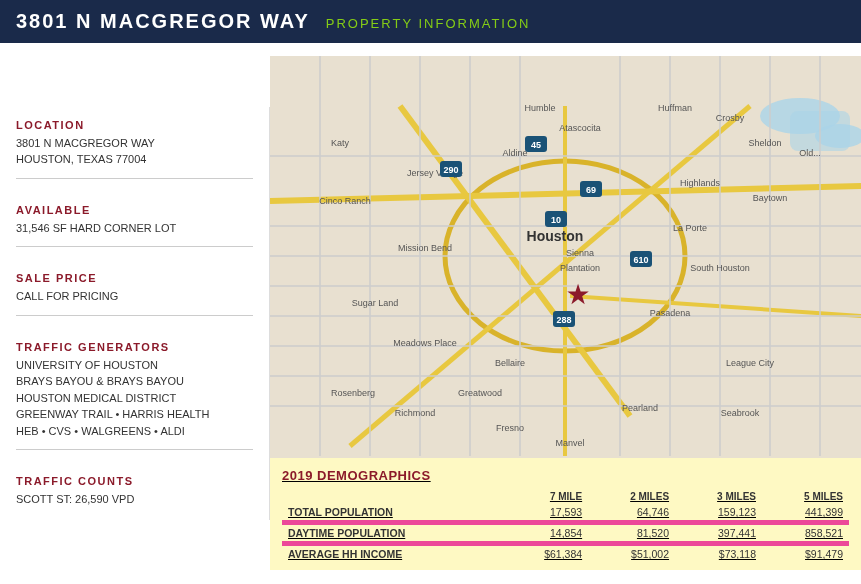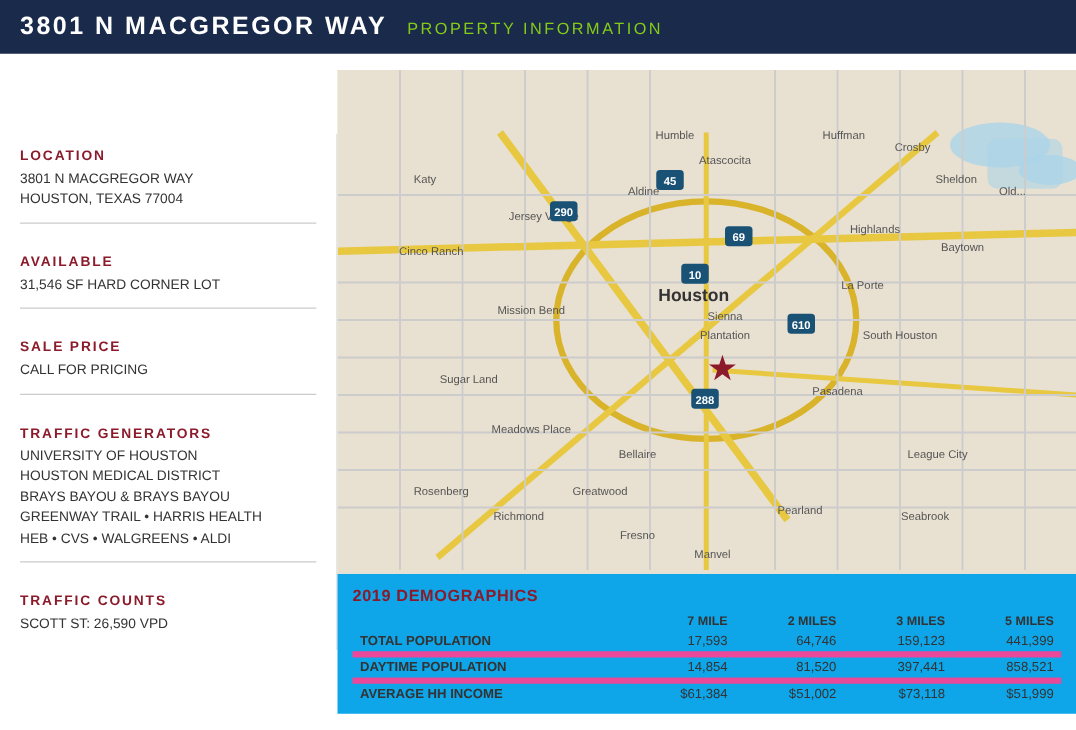--- a/index.html
+++ b/index.html
@@ -88,21 +88,22 @@
     }
 
     
     .map-svg {
       width: 100%;
       height: 100%;
     }
 
     .demographics-section {
       padding: 10px 12px 8px;
-      background: #0ea5e9;
+      background: #fef9c3;
+      text-decoration: underline;
     }
 
     .demographics-title {
       color: #8b1a2a;
       font-size: 13px;
       font-weight: bold;
       margin-bottom: 6px;
       letter-spacing: 0.5px;
     }
 
@@ -154,22 +155,22 @@
 
     <hr class="divider">
 
     <div class="section-label">SALE PRICE</div>
     <div class="section-value">CALL FOR PRICING</div>
 
     <hr class="divider">
 
     <div class="section-label">TRAFFIC GENERATORS</div>
     <div class="section-value">UNIVERSITY OF HOUSTON</div>
+    <div class="section-value">BRAYS BAYOU &amp; BRAYS BAYOU</div>
     <div class="section-value">HOUSTON MEDICAL DISTRICT</div>
-    <div class="section-value">BRAYS BAYOU &amp; BRAYS BAYOU</div>
     <div class="section-value">GREENWAY TRAIL • HARRIS HEALTH</div>
     <div class="section-value">HEB • CVS • WALGREENS • ALDI</div>
 
     <hr class="divider">
 
     <div class="section-label">TRAFFIC COUNTS</div>
     <div class="section-value">SCOTT ST: 26,590 VPD</div>
 
   </div>
 
@@ -294,20 +295,20 @@
       <td>14,854</td>
       <td>81,520</td>
       <td>397,441</td>
       <td>858,521</td>
     </tr>
             <tr>
       <td>AVERAGE HH INCOME</td>
       <td>$61,384</td>
       <td>$51,002</td>
       <td>$73,118</td>
-      <td>$51,999</td>
+      <td>$91,479</td>
     </tr>
           </tbody>
       </table>
     </div>
 
   </div>
 </div>
 
 </body></html>

